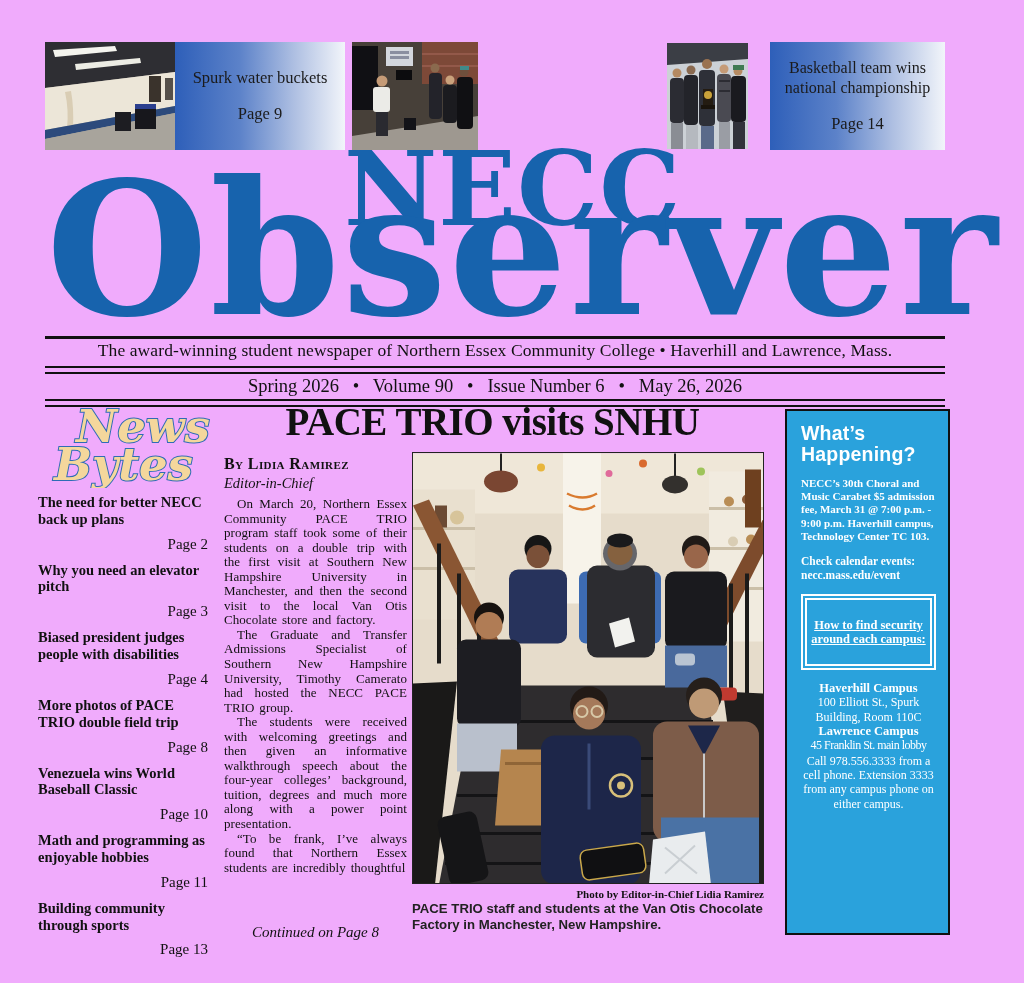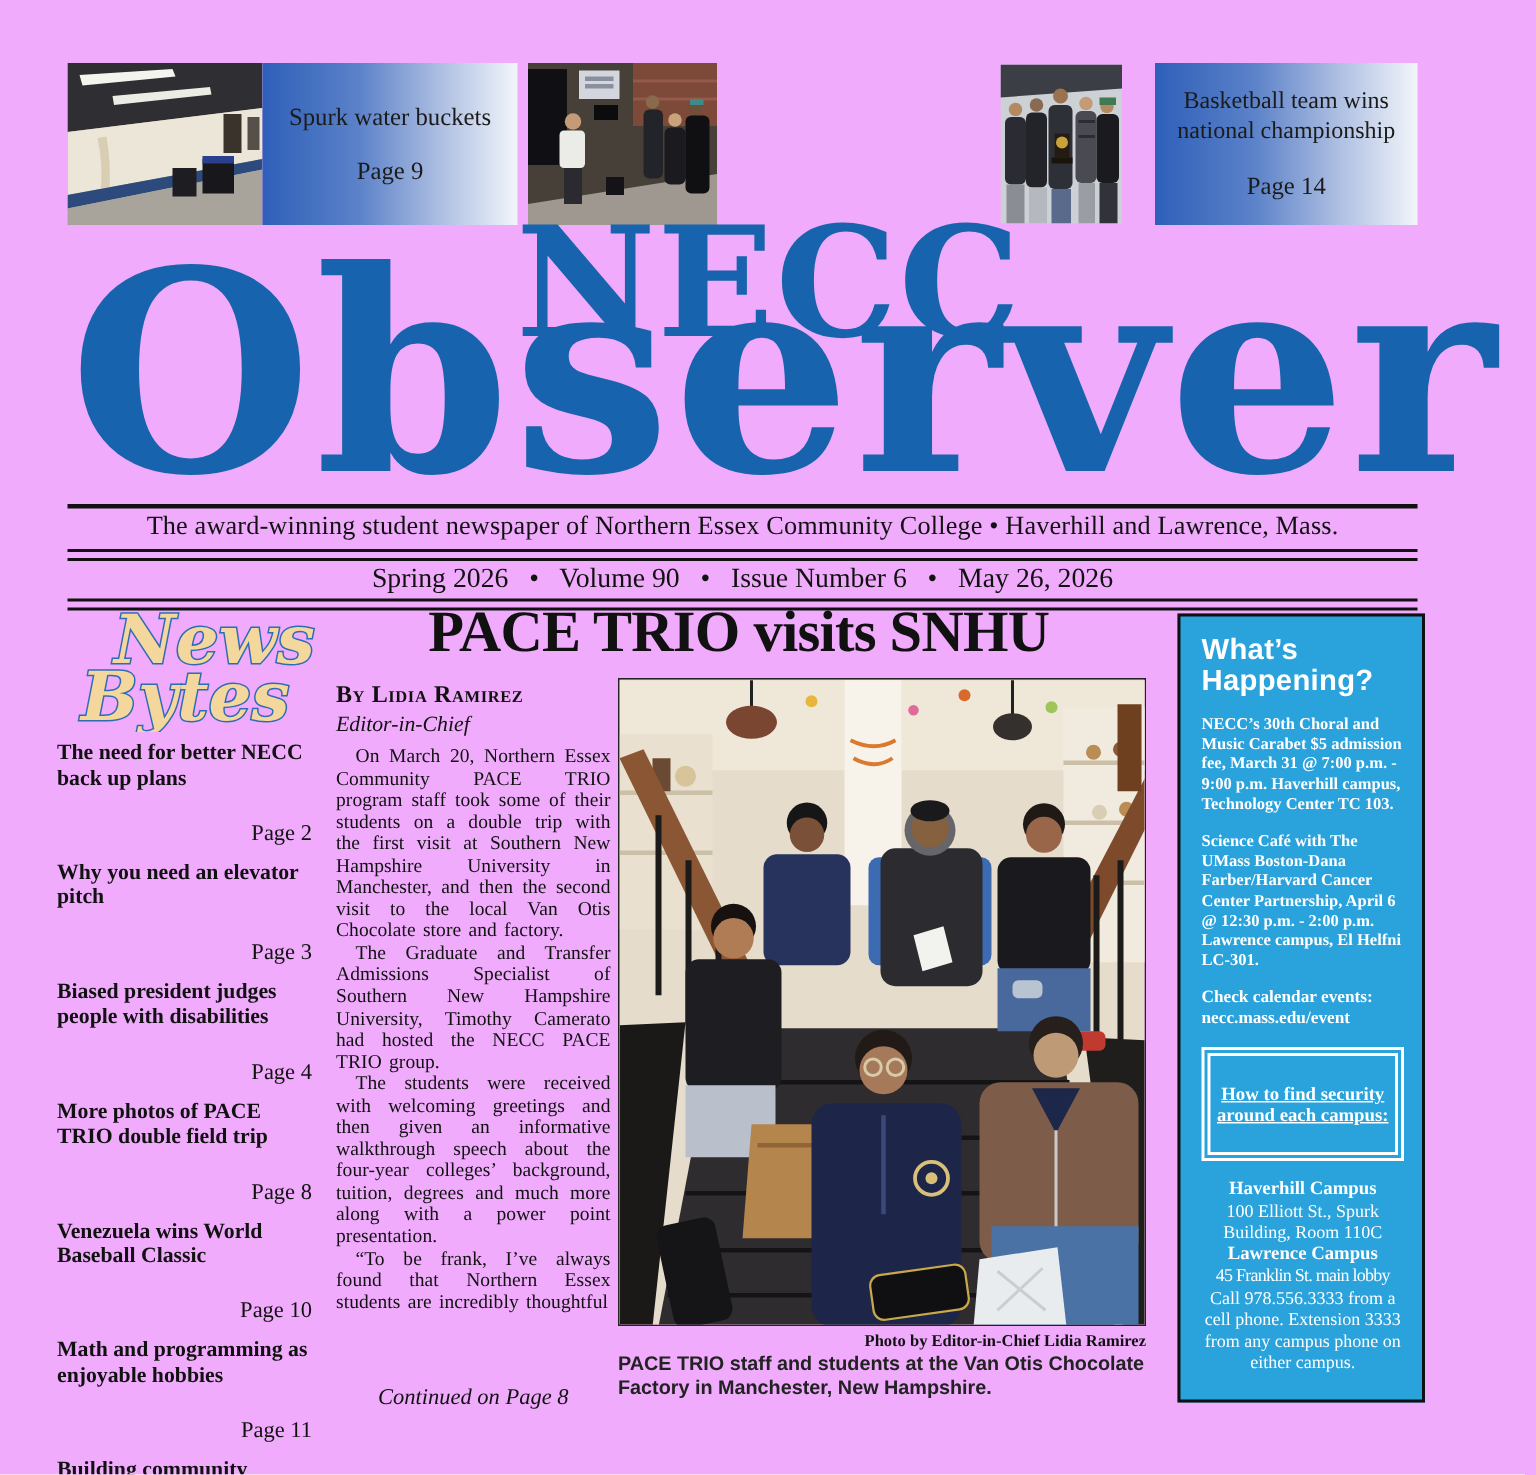--- a/index.html
+++ b/index.html
@@ -27,21 +27,21 @@
   .tagline{position:absolute;left:45px;top:340px;width:900px;text-align:center;
     font-size:17.5px;letter-spacing:0.1px}
   .dateline{position:absolute;left:45px;top:376px;width:900px;text-align:center;
     font-size:18.5px;white-space:pre}
 
   
   .nb-logo{position:absolute;left:46px;top:404px}
   .nb-list{position:absolute;left:38px;top:494px;width:175px}
   .nb-item{margin-bottom:9px}
   .nb-title{font-weight:bold;font-size:14.5px;line-height:1.16}
-  .nb-page{text-align:right;font-size:15px;margin-top:20px;padding-right:5px}
+  .nb-page{text-align:right;font-size:15px;margin-top:8px;padding-right:5px}
 
   
   .headline{position:absolute;left:210px;top:402px;width:565px;text-align:center;
     font-weight:bold;font-size:39px;letter-spacing:-0.5px;line-height:1.05}
   .byline{position:absolute;left:224px;top:455px;width:183px;
     font-weight:bold;font-size:16px;font-variant:small-caps;letter-spacing:0.4px}
   .byrole{position:absolute;left:224px;top:475px;width:183px;font-style:italic;font-size:14.5px}
   .article-body{position:absolute;left:224px;top:497px;width:183px}
   .article-body p{font-size:13px;line-height:1.12;text-align:justify;
     text-indent:13px;letter-spacing:0.05px;word-spacing:1.5px}
@@ -314,21 +314,20 @@
         </g>
     </svg>
   </div>
 
   <div class="photo-credit">Photo by Editor-in-Chief Lidia Ramirez</div>
   <div class="photo-caption">PACE TRIO staff and students at the Van Otis Chocolate Factory in Manchester, New Hampshire.</div>
 
   <aside class="sidebar">
     <div class="sb-title">What’s Happening?</div>
     <p class="sb-event">NECC’s 30th Choral and Music Carabet $5 admission fee, March 31 @ 7:00 p.m. - 9:00 p.m. Haverhill campus, Technology Center TC 103.</p>
-    <p class="sb-event">Science Café with The UMass Boston-Dana Farber/Harvard Cancer Center Partnership, April 6 @ 12:30 p.m. - 2:00 p.m. Lawrence campus, El Helfni LC-301.</p>
     <p class="sb-cal">Check calendar events: necc.mass.edu/event</p>
     <div class="sb-security-outer">
       <div class="sb-security-inner">
         <span>How to find security around each campus:</span>
       </div>
     </div>
     <div class="sb-campus">
       <div class="campus-name">Haverhill Campus</div>
       <div class="campus-addr">100 Elliott St., Spurk Building, Room 110C</div>
       <div class="campus-name">Lawrence Campus</div>

